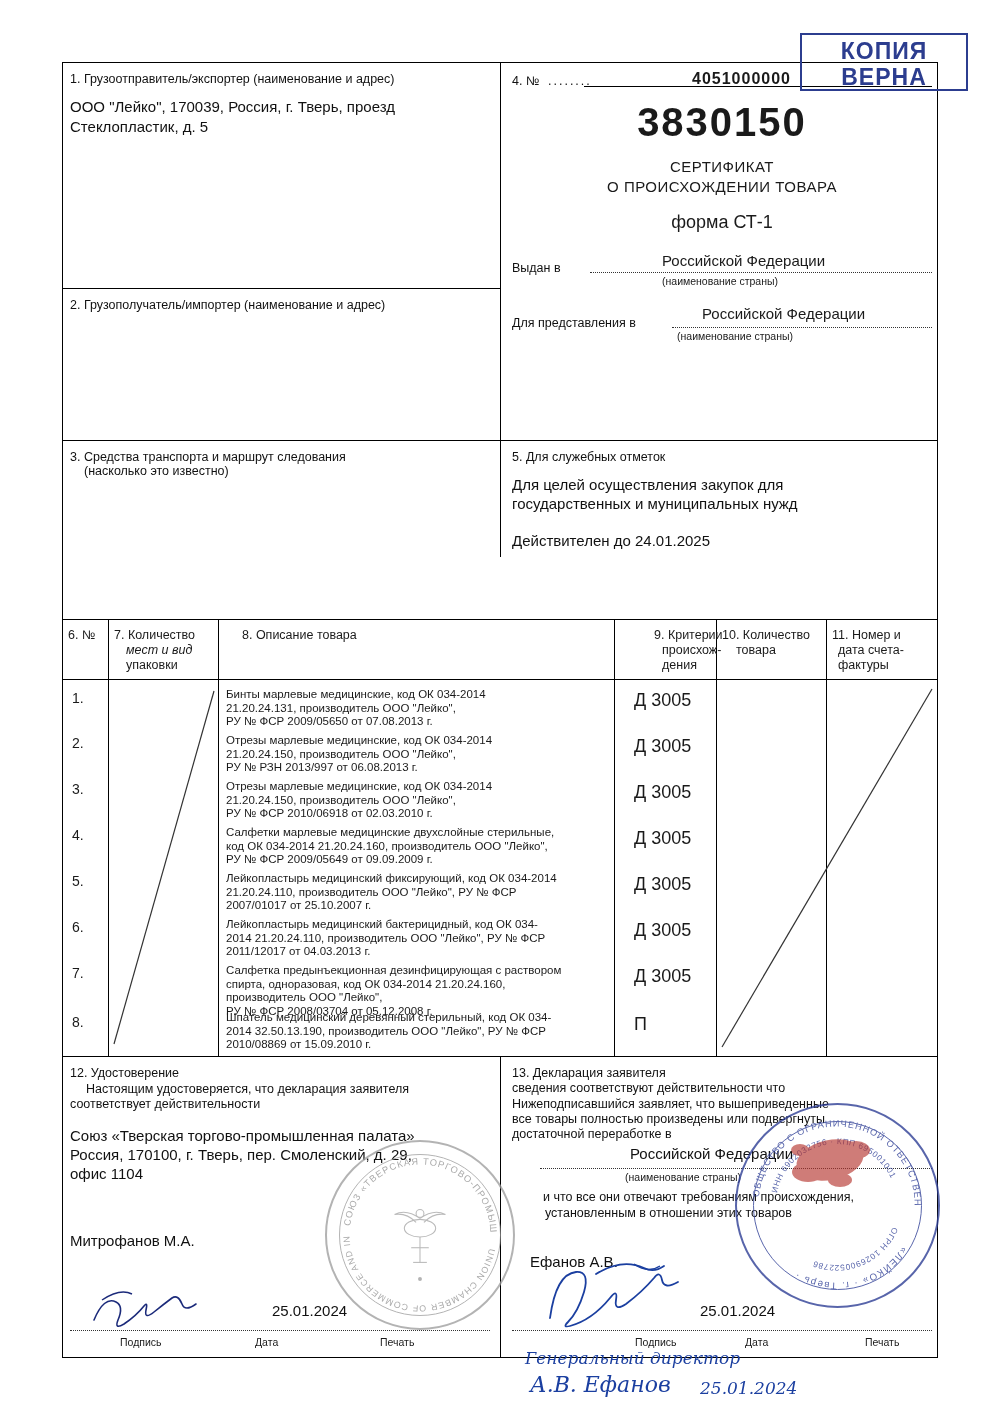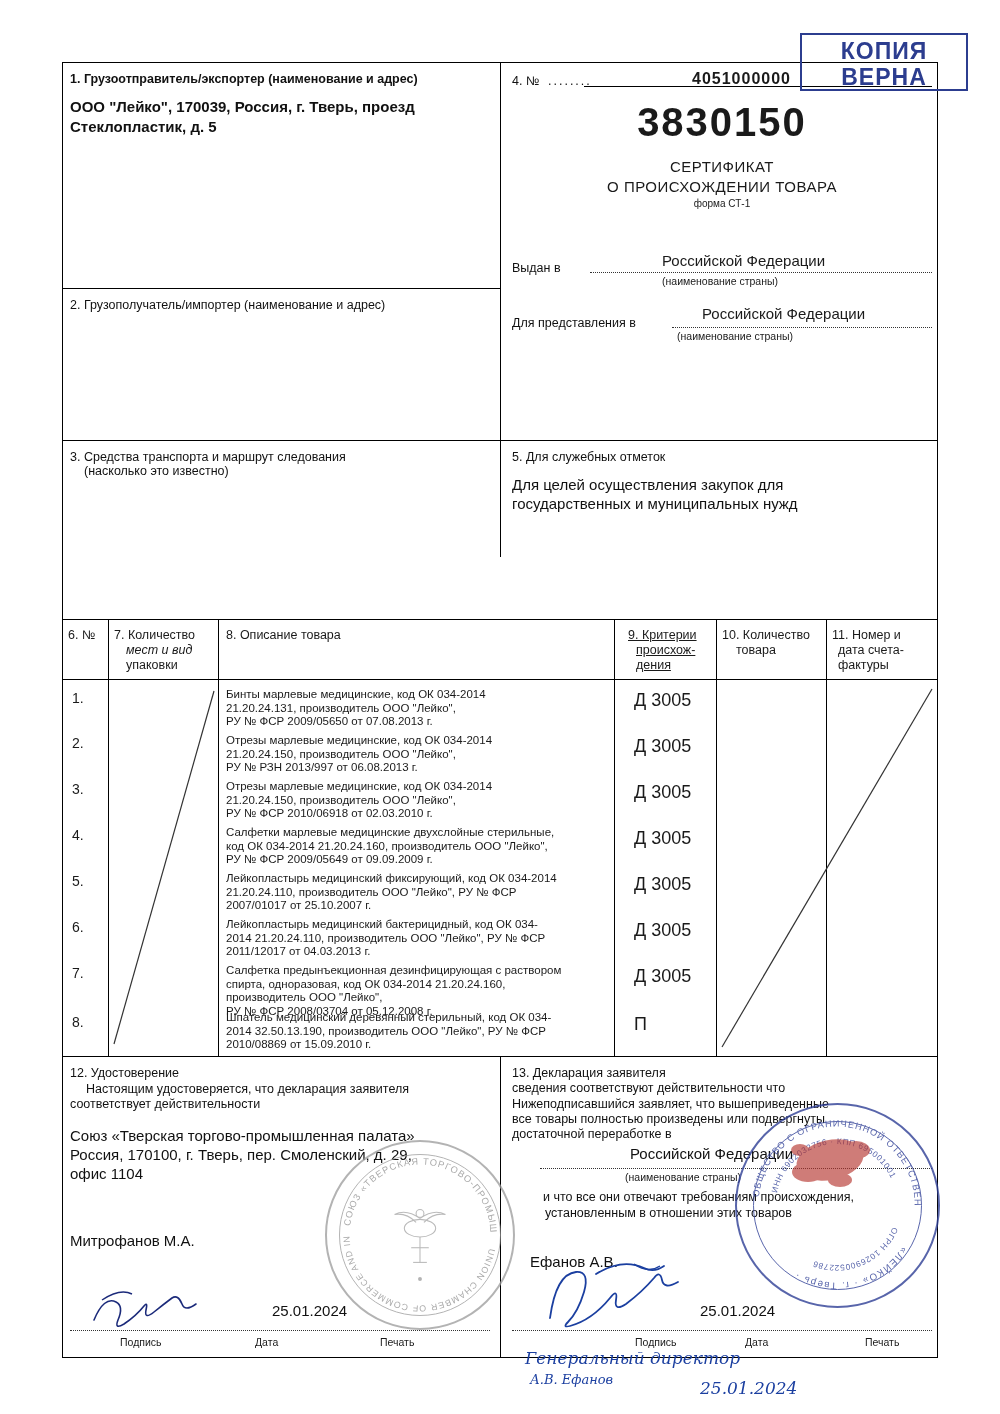--- a/index.html
+++ b/index.html
@@ -162,21 +162,21 @@
   <div class="cell" style="left:500px; top:62px; width:1px; height:495px; background:#000;"></div>
 
   <div class="cell" style="left:62px; top:288px; width:439px; height:1px; background:#000;"></div>
 
   <div class="cell" style="left:62px; top:440px; width:439px; height:1px; background:#000;"></div>
 
   <div class="cell" style="left:500px; top:440px; width:438px; height:1px; background:#000;"></div>
 
   <div class="cell" style="left:62px; top:619px; width:876px; height:1px; background:#000;"></div>
 
-  <div class="cell" style="left:70px; top:72px; width:425px;font-weight:bold;">
+  <div class="cell" style="left:70px; top:72px; width:425px;">
     <div class="fieldnum">1. Грузоотправитель/экспортер  (наименование и адрес)</div>
     <div class="handwrite" style="margin-top:12px;">ООО "Лейко", 170039, Россия, г. Тверь, проезд</div>
     <div class="handwrite" style="margin-top:3px;">Стеклопластик, д. 5</div>
   </div>
 
   <div class="cell" style="left:70px; top:298px; width:425px;">
     <div class="fieldnum">2. Грузополучатель/импортер (наименование и адрес)</div>
     <div class="handwrite" style="margin-top:10px;"></div>
   </div>
 
@@ -195,61 +195,62 @@
     </div>
   </div>
 
   <div class="cell center" style="left:512px; top:100px; width:420px;">
     <div style="font-size:40px; font-weight:bold; letter-spacing:2px;">3830150</div>
   </div>
 
   <div class="cell center" style="left:512px; top:158px; width:420px;">
     <div style="font-size:15px; letter-spacing:.5px;">СЕРТИФИКАТ</div>
     <div style="font-size:15px; margin-top:3px; letter-spacing:.5px;">О ПРОИСХОЖДЕНИИ ТОВАРА</div>
-    <div style="font-size:10px; margin-top:3px;">форма СТ-1</div>
+    <div style="font-size:18px; margin-top:17px;">форма СТ-1</div>
   </div>
 
   <div class="cell" style="left:512px; top:248px; width:420px; height:40px;">
     <span class="fieldnum" style="position:absolute; left:0; top:13px;">Выдан в</span>
     <span style="position:absolute; left:150px; top:4px; font-size:15px;">Российской Федерации</span>
     <span style="position:absolute; left:78px; top:24px; width:342px; border-bottom:1px dotted #333;"></span>
     <span class="tiny" style="position:absolute; left:150px; top:27px;">(наименование страны)</span>
   </div>
 
   <div class="cell" style="left:512px; top:298px; width:420px; height:45px;">
     <span class="fieldnum" style="position:absolute; left:0; top:18px;">Для представления в</span>
     <span style="position:absolute; left:190px; top:7px; font-size:15px;">Российской Федерации</span>
     <span style="position:absolute; left:160px; top:29px; width:260px; border-bottom:1px dotted #333;"></span>
     <span class="tiny" style="position:absolute; left:165px; top:32px;">(наименование страны)</span>
   </div>
 
   <div class="cell" style="left:512px; top:450px; width:420px;">
     <div class="fieldnum">5. Для служебных отметок</div>
     <div class="handwrite" style="margin-top:12px;">Для целей осуществления закупок для</div>
     <div class="handwrite" style="margin-top:2px;">государственных и муниципальных нужд</div>
+    <div class="handwrite" style="margin-top:20px;">Действителен до 24.01.2025</div>
   </div>
 
   <div class="cell" style="left:108px; top:619px; width:1px; height:437px; background:#000;"></div>
   <div class="cell" style="left:218px; top:619px; width:1px; height:437px; background:#000;"></div>
   <div class="cell" style="left:614px; top:619px; width:1px; height:437px; background:#000;"></div>
   <div class="cell" style="left:716px; top:619px; width:1px; height:437px; background:#000;"></div>
   <div class="cell" style="left:826px; top:619px; width:1px; height:437px; background:#000;"></div>
 
   <div class="cell" style="left:62px; top:679px; width:876px; height:1px; background:#000;"></div>
 
   <div class="cell" style="left:62px; top:1056px; width:876px; height:1px; background:#000;"></div>
 
   <div class="cell goods-hdr" style="left:68px; top:628px; width:40px;">6. №</div>
   <div class="cell goods-hdr" style="left:114px; top:628px; width:102px;">
     <div>7. Количество</div>
     <div style="padding-left:12px;font-style:italic;">мест и вид</div>
     <div style="padding-left:12px;">упаковки</div>
   </div>
-  <div class="cell goods-hdr" style="left:226px; top:628px; width:380px;">8. Описание товара</div>
-  <div class="cell goods-hdr" style="left:628px; top:628px; width:94px;text-decoration:underline;">
+  <div class="cell goods-hdr" style="left:242px; top:628px; width:380px;">8. Описание товара</div>
+  <div class="cell goods-hdr" style="left:654px; top:628px; width:94px;">
     <div>9. Критерии</div>
     <div style="padding-left:8px;">происхож-</div>
     <div style="padding-left:8px;">дения</div>
   </div>
   <div class="cell goods-hdr" style="left:722px; top:628px; width:102px;">
     <div>10. Количество</div>
     <div style="padding-left:14px;">товара</div>
   </div>
   <div class="cell goods-hdr" style="left:832px; top:628px; width:102px;">
     <div>11. Номер и</div>
@@ -425,16 +426,16 @@
     <path d="M14 18 q18 -12 30 -6" fill="none" stroke="#1b2a7a" stroke-width="1.4"></path>
   </svg>
 
   <svg class="sign" style="left:536px; top:1250px; width:180px; height:90px;" viewBox="0 0 180 90">
     <path d="M14 68 q6 -44 26 -46 q14 -1 8 20 q-6 20 -16 30 q-6 6 2 4 q22 -6 40 -28 q8 -10 6 2 q-2 12 10 4 q16 -12 28 -26 q6 -8 8 2 q2 10 16 2" fill="none" stroke="#1b3fa0" stroke-width="1.8" stroke-linecap="round"></path>
     <path d="M60 24 q26 -16 48 -6 q10 5 20 -2" fill="none" stroke="#1b3fa0" stroke-width="1.8" stroke-linecap="round"></path>
     <path d="M98 14 q14 10 26 2" fill="none" stroke="#1b3fa0" stroke-width="1.5"></path>
   </svg>
 
   <div class="sign sign-blue" style="left:525px; top:1348px; font-size:17px;">Генеральный директор</div>
-  <div class="sign sign-blue" style="left:530px; top:1372px; font-size:13px;">А.В. Ефанов</div>
+  <div class="sign sign-blue" style="left:530px; top:1372px; font-size:22px;">А.В. Ефанов</div>
   <div class="sign sign-blue" style="left:700px; top:1378px; font-size:17px;">25.01.2024</div>
 
 </div>
 
 </body></html>

